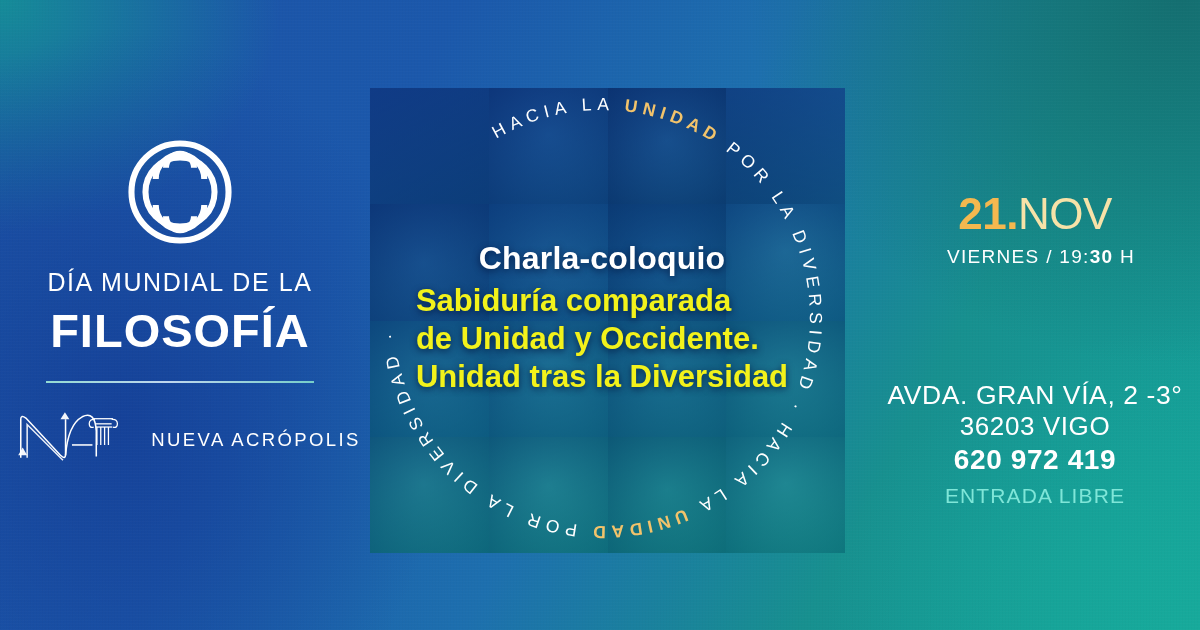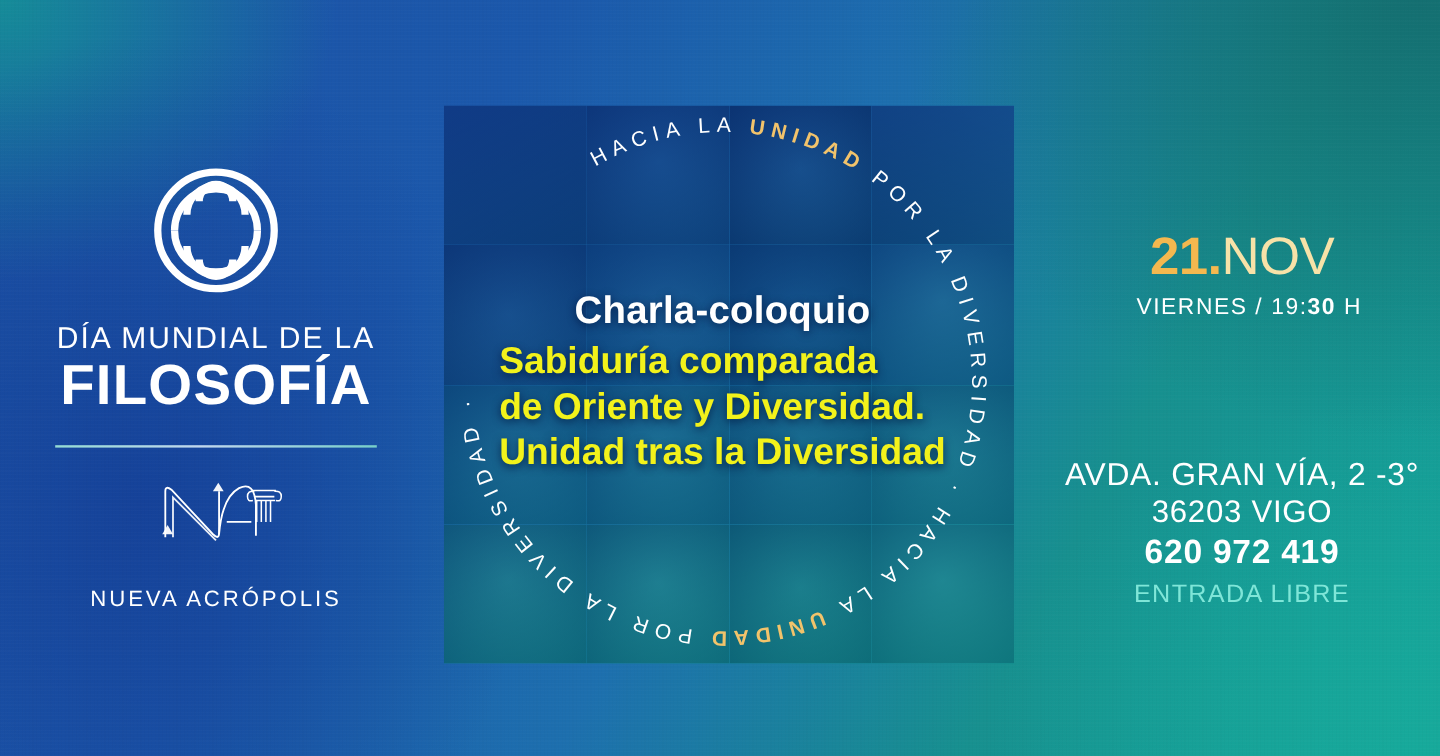--- a/index.html
+++ b/index.html
@@ -40,28 +40,28 @@
     justify-content:flex-start; padding-top:136px; z-index:5;
   }
   .wmd-logo{ width:112px; height:112px; display:block; }
   .wmd-title{
     margin-top:20px; text-align:center; color:#ffffff;
     font-size:25px; letter-spacing:1.6px; line-height:1.12; font-weight:400;
     white-space:nowrap;
   }
   .wmd-title-strong{
     display:block; font-size:47px; font-weight:700; letter-spacing:1px;
-    line-height:1.05; margin-top:0;
+    line-height:1.05; margin-top:10px;
   }
   .divider{
     margin-top:26px; width:268px; height:2px;
     background:linear-gradient(90deg,#9fe8d8 0%,#cfe3f5 45%,#7fd9cc 100%);
     opacity:.92;
   }
-  .na-block{ margin-top:22px; display:flex; flex-direction:column; align-items:center;gap:24px; }
+  .na-block{ margin-top:22px; display:flex; flex-direction:row; align-items:center;gap:24px; }
   .na-mark{ width:128px; height:62px; display:block; }
   .na-name{
     margin-top:7px; color:#ffffff; font-size:18.5px;
     letter-spacing:2.4px; font-weight:400; white-space:nowrap;
   }
 
   
   .center-wrap{
     position:absolute; left:337px; top:53px; width:530px; height:530px; z-index:4;
   }
@@ -247,21 +247,21 @@
         <textPath href="#ringpath" startOffset="16.5%">
           <tspan>HACIA LA </tspan><tspan class="gold">UNIDAD</tspan><tspan> POR LA DIVERSIDAD  ·  HACIA LA </tspan><tspan class="gold">UNIDAD</tspan><tspan> POR LA DIVERSIDAD  ·</tspan>
         </textPath>
       </text>
     </svg>
 
     <div class="headline">
       <div class="hl-top">Charla-coloquio</div>
       <div class="hl-body">
         <div>Sabiduría comparada</div>
-        <div>de Oriente y Diversidad.</div>
+        <div>de Unidad y Occidente.</div>
         <div>Unidad tras la Diversidad</div>
       </div>
     </div>
   </div>
 
   <div class="right-col">
 
     <div class="date-block">
       <div class="date-main">
         <span class="date-day">21.</span><span class="date-mon">NOV</span>

